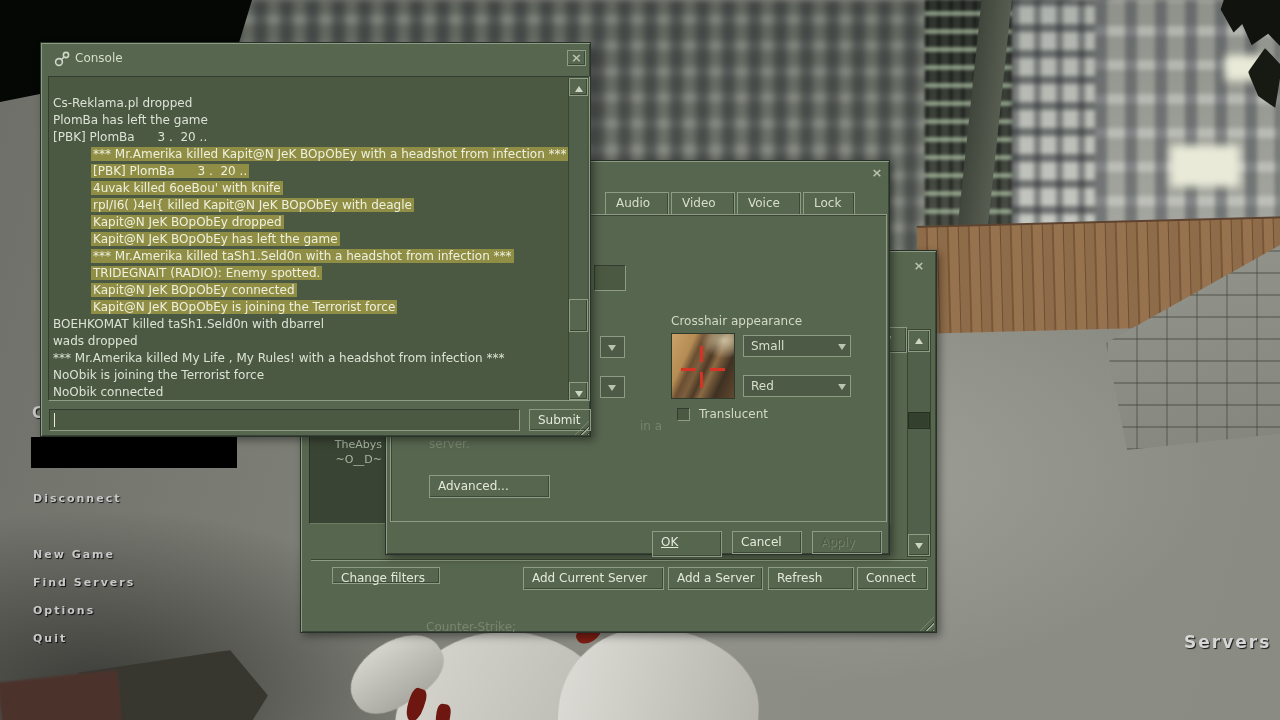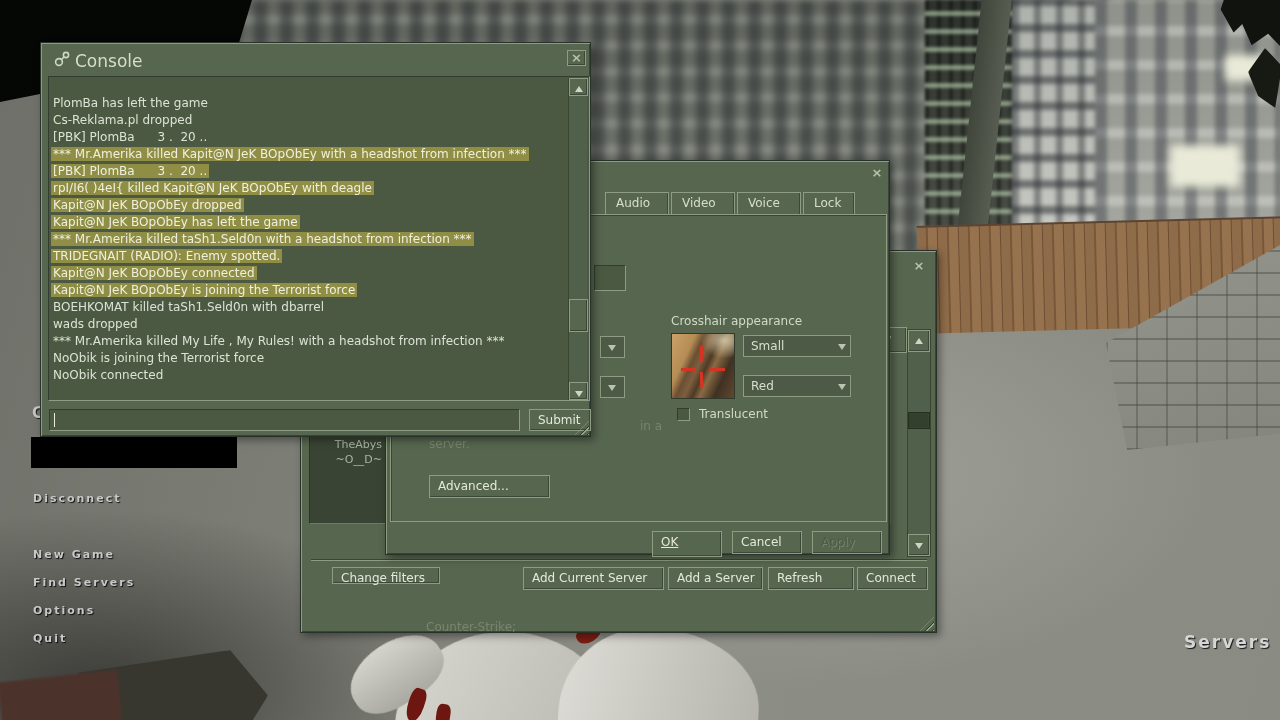--- a/index.html
+++ b/index.html
@@ -85,29 +85,29 @@
   .sunken{background:var(--panel_dark,#4b5942);border:1px solid;border-color:#333d2f var(--chrome_light,#8d9c83) var(--chrome_light,#8d9c83) #333d2f;}
   .xbtn{position:absolute;color:#b9c3ab;font-weight:bold;font-size:13px;line-height:14px;text-align:center;}
   .tri-up{width:0;height:0;border-left:4px solid transparent;border-right:4px solid transparent;border-bottom:6px solid #cdd6c2;margin:7px auto 0;}
   .tri-dn{width:0;height:0;border-left:4px solid transparent;border-right:4px solid transparent;border-top:6px solid #cdd6c2;margin:8px auto 0;}
   .grip{position:absolute;width:14px;height:14px;
     background:repeating-linear-gradient(135deg,rgba(0,0,0,0) 0 3px,#2e382b 3px 4px,#97a58c 4px 5px);
     clip-path:polygon(100% 0,100% 100%,0 100%);}
 
   
   #console-win{left:40px;top:42px;width:551px;height:395px;z-index:30;}
-  #console-title{position:absolute;left:34px;top:8px;font-size:17px;color:#d6decb;}
+  #console-title{position:absolute;left:34px;top:8px;font-size:12px;color:#d6decb;}
   #steam-icon{position:absolute;left:12px;top:7px;}
   #console-close{left:526px;top:7px;width:19px;height:16px;background:var(--chrome,#57664f);
     border:1px solid var(--chrome_light,#8d9c83);box-shadow:inset -1px -1px 0 #3c4838;}
   #console-text{position:absolute;left:7px;top:33px;width:542px;height:325px;overflow:hidden;}
   #console-msgs{position:absolute;left:2px;top:18px;right:22px;}
   .msg{height:17px;line-height:17px;font-size:12px;color:var(--text_light,#dce2d4);white-space:pre;}
   .msg span{padding:0 2px;}
-  .msg.hl span{background:var(--highlight,#8f8e44);color:#eef0df;}
+  .msg.hl span{background:var(--highlight,#8f8e44);color:#eef0df;margin-left:40px;}
   .sbar{position:absolute;width:19px;background:#51604a;border-left:1px solid #39452f;}
   .sb-btn{position:absolute;left:0;width:19px;height:18px;background:var(--chrome,#57664f);
     border:1px solid var(--chrome_light,#8d9c83);box-shadow:inset -1px -1px 0 #3c4838;}
   .sb-thumb{position:absolute;left:0;width:19px;background:var(--chrome,#57664f);
     border:1px solid var(--chrome_light,#8d9c83);box-shadow:inset -1px -1px 0 #39452f;}
   #console-sbar{right:2px;top:1px;height:322px;}
   #console-input{position:absolute;left:8px;top:366px;width:471px;height:22px;
     background:var(--panel_dark,#4b5942);border:1px solid;border-color:#333d2f var(--chrome_light,#8d9c83) var(--chrome_light,#8d9c83) #333d2f;
     color:#e8ecd9;font:12px "DejaVu Sans",sans-serif;padding:2px 4px;outline:none;}
   #console-caret{position:absolute;left:13px;top:370px;width:1px;height:14px;background:#e8ecd9;}
@@ -318,30 +318,31 @@
     <svg id="steam-icon" width="18" height="18" viewBox="0 0 18 18">
       <circle cx="6" cy="12" r="3.4" fill="none" stroke="#cfd8c7" stroke-width="1.6"></circle>
       <circle cx="13" cy="5" r="2.6" fill="none" stroke="#cfd8c7" stroke-width="1.6"></circle>
       <line x1="8.2" y1="9.8" x2="11" y2="7" stroke="#cfd8c7" stroke-width="1.6"></line>
     </svg>
     <div id="console-title">Console</div>
     <div class="xbtn" id="console-close">×</div>
     <div class="sunken" id="console-text">
       <div id="console-msgs">
 
+          <div class="msg"><span>Cs-Reklama.pl dropped</span></div>
+
           <div class="msg"><span>PlomBa has left the game</span></div>
 
-          <div class="msg"><span>Cs-Reklama.pl dropped</span></div>
-
           <div class="msg"><span>[PBK] PlomBa      3 .  20 ..</span></div>
 
           <div class="msg hl"><span>*** Mr.Amerika killed Kapit@N JeK BOpObEy with a headshot from infection ***</span></div>
 
           <div class="msg hl"><span>[PBK] PlomBa      3 .  20 ..</span></div>
 
+          <div class="msg hl"><span>4uvak killed 6oeBou' with knife</span></div>
 
           <div class="msg hl"><span>rpI/I6( )4eI{ killed Kapit@N JeK BOpObEy with deagle</span></div>
 
           <div class="msg hl"><span>Kapit@N JeK BOpObEy dropped</span></div>
 
           <div class="msg hl"><span>Kapit@N JeK BOpObEy has left the game</span></div>
 
           <div class="msg hl"><span>*** Mr.Amerika killed taSh1.Seld0n with a headshot from infection ***</span></div>
 
           <div class="msg hl"><span>TRIDEGNAIT (RADIO): Enemy spotted.</span></div>

